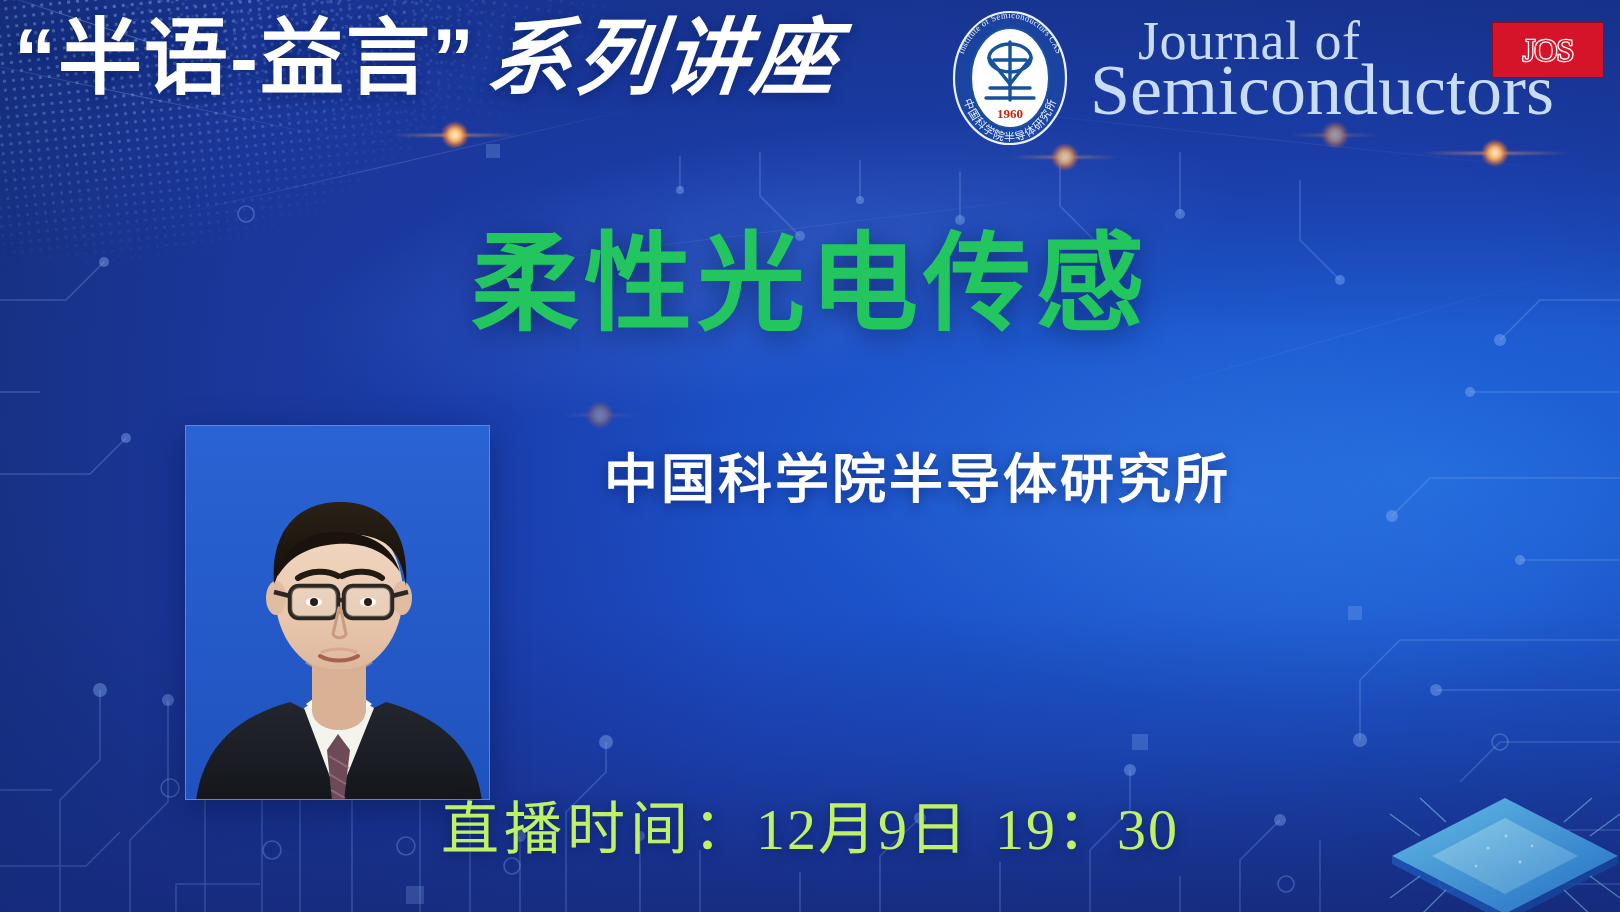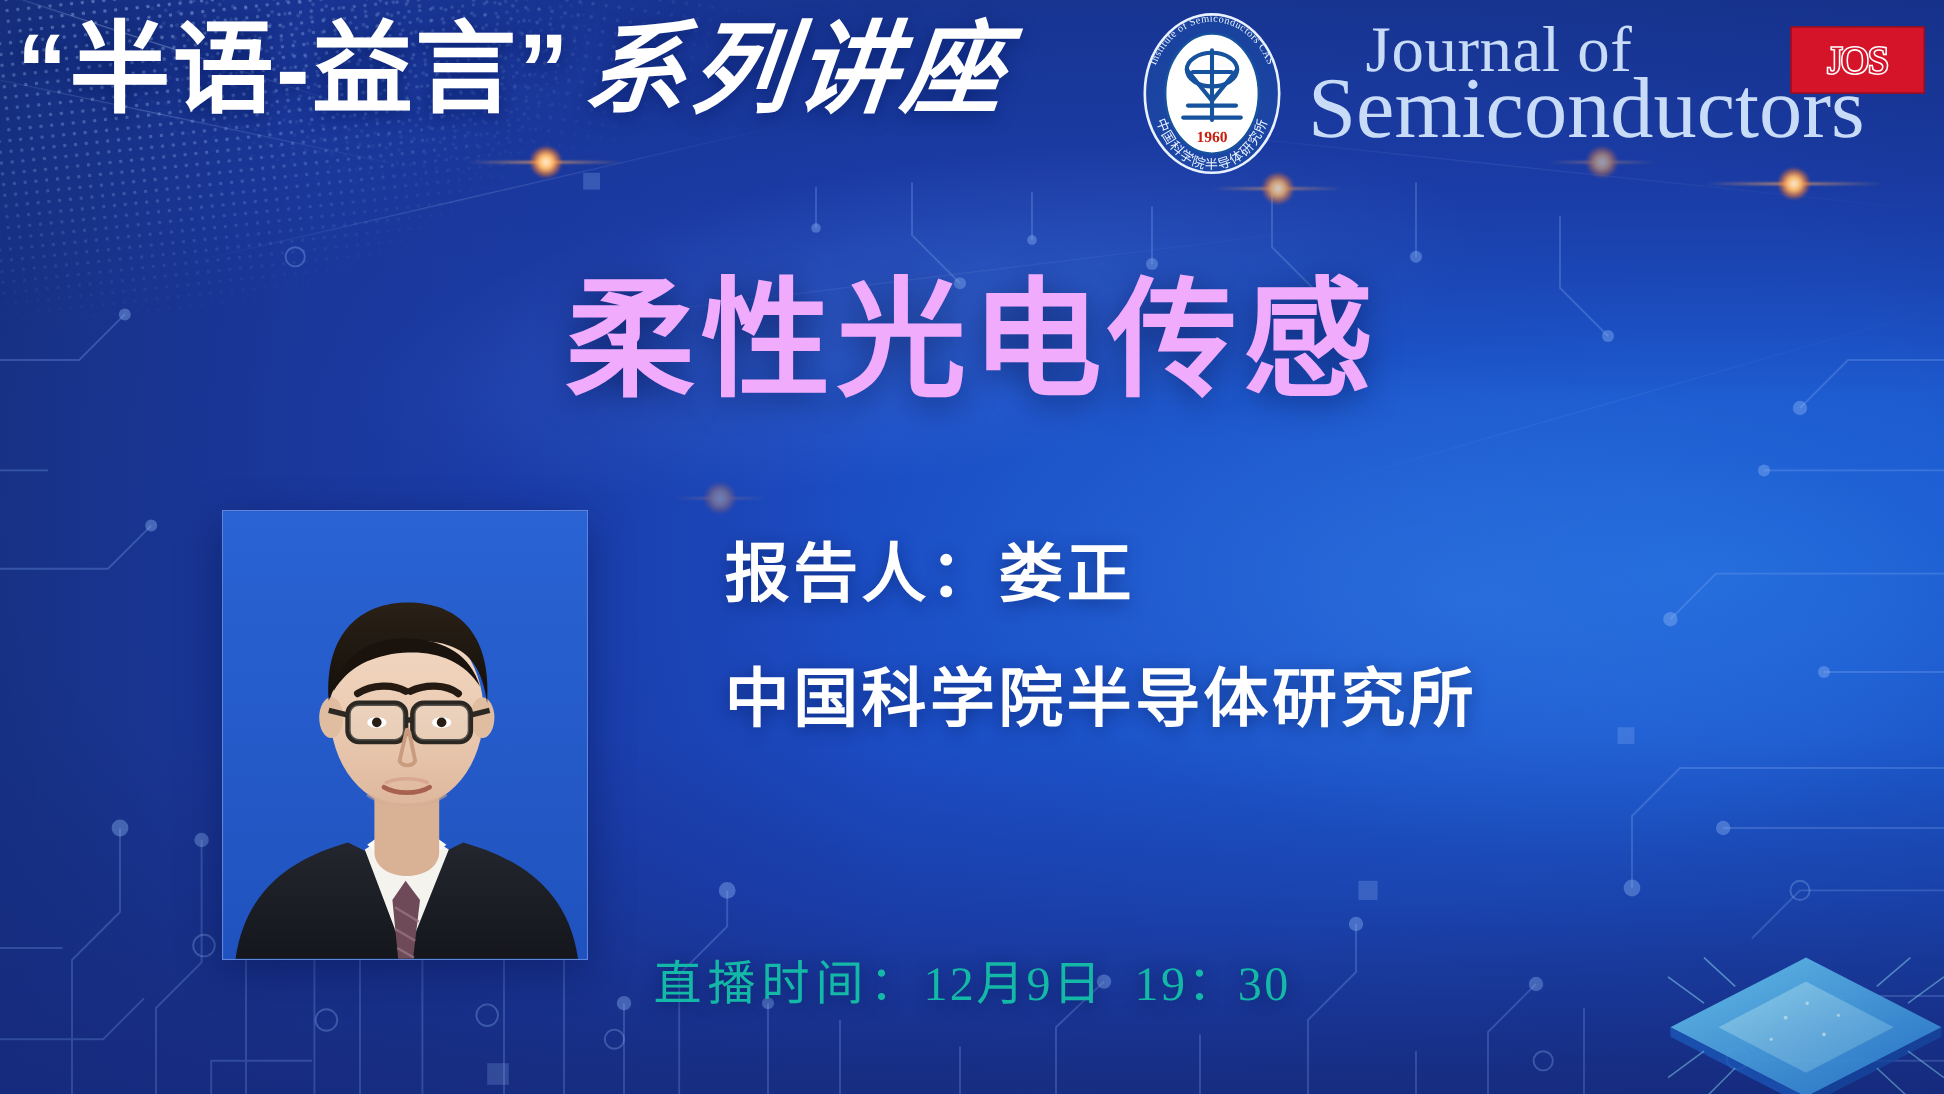--- a/index.html
+++ b/index.html
@@ -146,21 +146,21 @@
     color:#D51329;
     -webkit-text-stroke:2.6px #ffffff;
     paint-order:stroke fill;
     letter-spacing:-1px;
   }
 
   
   .main-title{
     position:absolute;left:0;top:224px;width:100%;
     text-align:center;
-    font-size:108px;line-height:1.12;font-weight:800;color:#f0abfc;
+    font-size:108px;line-height:1.12;font-weight:800;color:#22c55e;
     letter-spacing:5px;
     text-shadow:0 6px 26px rgba(3,16,70,.55);
   }
 
   
   .portrait{
     position:absolute;left:185px;top:425px;width:305px;height:375px;
     background:#2256C8;
     border:1px solid rgba(200,220,255,.35);
     box-shadow:0 10px 34px rgba(4,16,66,.45);
@@ -176,22 +176,22 @@
     font-size:54px;line-height:1.0;font-weight:700;letter-spacing:3px;
     margin-bottom:50px;white-space:nowrap;
     text-shadow:0 3px 14px rgba(3,16,70,.45);
   }
   .speaker .line:last-child{margin-bottom:0;}
 
   
   .date-line{
     position:absolute;left:0;top:800px;width:100%;
     text-align:center;
-    color:#14b8a6;
-    font-size:40px;line-height:1;font-weight:500;
+    color:#bef264;
+    font-size:58px;line-height:1;font-weight:500;
     letter-spacing:2px;
     font-family:"Liberation Serif","DejaVu Serif",serif;
     text-shadow:0 3px 12px rgba(3,16,70,.5);
   }
   .date-line .cn{font-family:"Liberation Sans","DejaVu Sans",sans-serif;letter-spacing:5px;}
   .date-line .gap{display:inline-block;width:26px;}
 </style>
 </head>
 <body>
 
@@ -478,21 +478,20 @@
       <path d="M153 182 L147 208 C149 213 158 213 160 208 L155 184" fill="none" stroke="#C99C80" stroke-width="3.2" stroke-linecap="round"></path>
 
       <path d="M134 230 C144 236 162 236 172 230" stroke="#A8614F" stroke-width="4" fill="none" stroke-linecap="round"></path>
       <path d="M136 226 C146 222 160 222 170 226" stroke="#D69E87" stroke-width="3" fill="none" stroke-linecap="round" opacity=".7"></path>
 
       <path d="M120 236 C136 248 170 248 186 236" stroke="#D2A98E" stroke-width="3" fill="none" opacity=".55"></path>
     </svg>
   </div>
 
   <div class="speaker">
-    <div class="line">报告人：娄正</div>
     <div class="line">中国科学院半导体研究所</div>
   </div>
 
   <div class="date-line">
     <span class="cn">直播时间：</span><span>12月9日</span><span class="gap"></span><span>19：30</span>
   </div>
 
 </div>
 
 </body></html>

